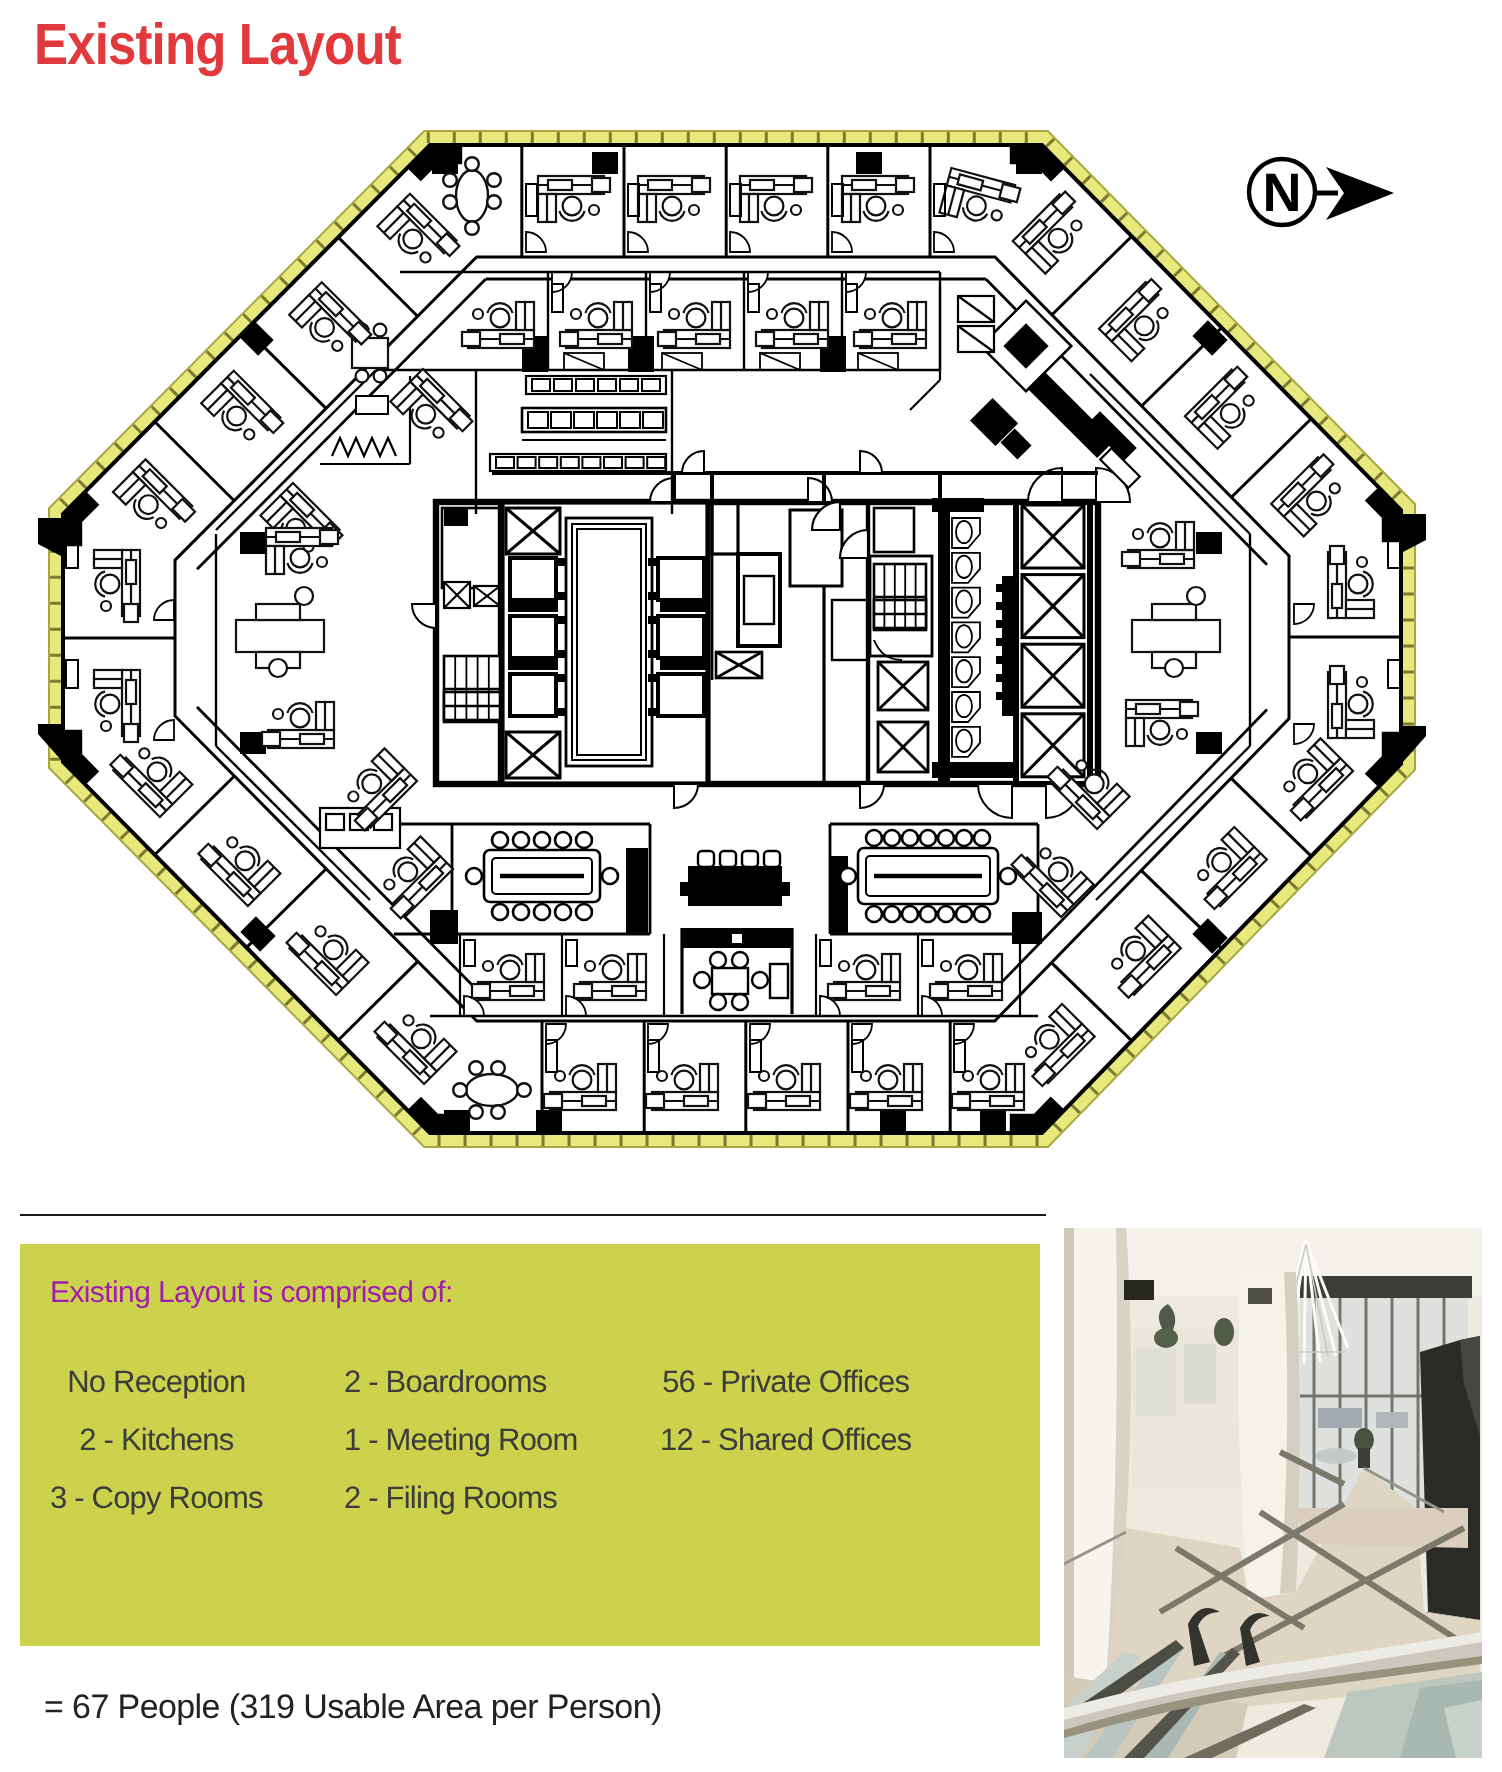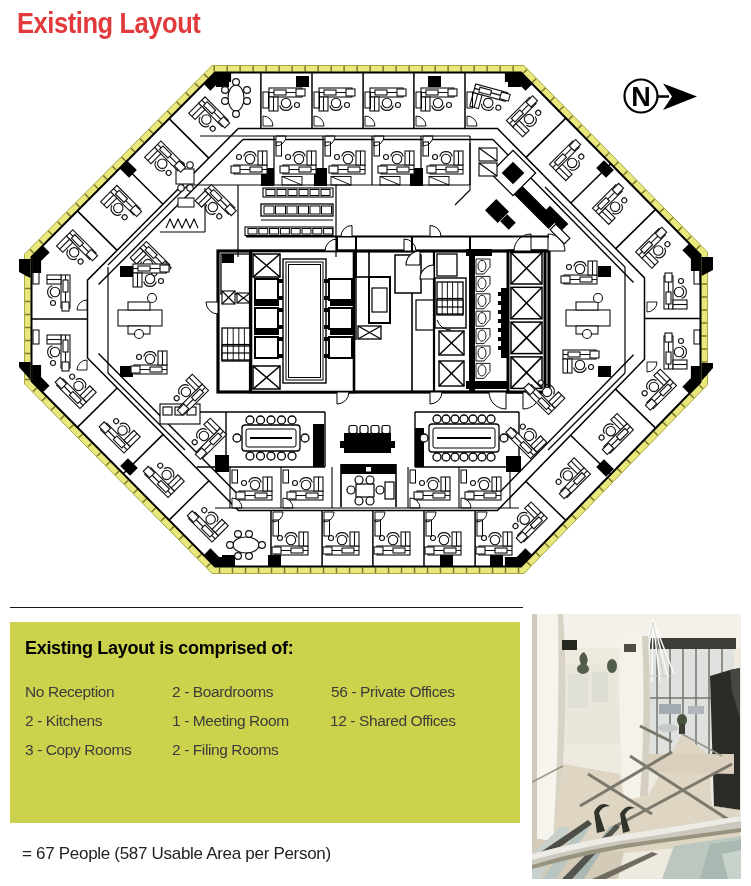--- a/index.html
+++ b/index.html
@@ -2,21 +2,21 @@
 <html><head>
 <meta charset="utf-8">
 <title>Existing Layout</title>
 <style>
 html,body { margin:0; padding:0; background:#fff; }
 body { width:751px; height:886px; position:relative; font-family:"Liberation Sans", sans-serif; }
 #title { position:absolute; left:17px; top:7px; font-size:29px; font-weight:bold; color:#e23a3c; letter-spacing:-0.5px; transform:scaleX(0.88); transform-origin:0 50%; white-space:nowrap; }
 #plan { position:absolute; left:0; top:0; }
 #rule { position:absolute; left:10px; top:607px; width:513px; height:0; border-top:1.6px solid #1a1a1a; }
 #greenbox { position:absolute; left:10px; top:622px; width:510px; height:201px; background:#ccd24b; }
-#greenbox h2 { margin:0; padding:16px 0 0 15px; font-size:18px; font-weight:bold; color:#000000; letter-spacing:-0.3px; }
+#greenbox h2 { margin:0; padding:16px 0 0 15px; font-size:15px; font-weight:normal; color:#a21caf; letter-spacing:-0.3px; }
 .grid { position:absolute; font-size:15.5px; color:#3c3c3c; letter-spacing:-0.4px; }
 #photo { position:absolute; left:532px; top:614px; width:209px; height:265px; }
 #people { position:absolute; left:22px; top:844px; font-size:17px; color:#222; letter-spacing:-0.3px; }
 </style>
 </head>
 <body>
 
 <div id="title">Existing Layout</div>
 
 <svg id="plan" width="751" height="600" viewBox="0 0 751 600">
@@ -1407,21 +1407,21 @@
       <line x1="658" y1="96.5" x2="669" y2="96.5" stroke="#000" stroke-width="2.5"></line>
       <polygon points="663,83.5 697,96.5 663,110 672,96.5" fill="#000"></polygon>
     </g>
 </svg>
 
 <div id="rule"></div>
 
 <div id="greenbox">
 <h2>Existing Layout is comprised of:</h2>
 
-<div class="grid" style="left:15px; top:55px; line-height:29px;">No Reception<br>2 - Kitchens<br>3 - Copy Rooms</div>
+<div class="grid" style="left:15px; top:55px; line-height:29px;text-align:center;">No Reception<br>2 - Kitchens<br>3 - Copy Rooms</div>
 
 <div class="grid" style="left:162px; top:55px; line-height:29px;">2 - Boardrooms<br>1 - Meeting Room<br>2 - Filing Rooms</div>
 
 <div class="grid" style="left:320px; top:55px; line-height:29px;text-align:center;">56 - Private Offices<br>12 - Shared Offices</div>
 </div>
 
 <div id="photo">
 <svg width="209" height="265" viewBox="0 0 209 265">
 
 <rect width="209" height="265" fill="#eeeae0"></rect>
@@ -1516,13 +1516,13 @@
 <path d="M 0 240 Q 60 224 120 216 L 209 202 L 209 207 L 120 222 Q 60 230 0 246 Z" fill="#edebe5"></path>
 <path d="M 0 251 Q 60 233 120 226 L 209 214 L 209 218 L 120 230 Q 60 238 0 255 Z" fill="#97937f"></path>
 
 <polygon points="130,265 142,232 209,222 209,265" fill="#bcc7c0"></polygon>
 <polygon points="168,265 178,230 209,226 209,265" fill="#aab8b2"></polygon>
 <polygon points="190,240 209,236 209,265 196,265" fill="#c7d2cb"></polygon>
 
 <path d="M 60 265 L 120 238 L 126 240 L 74 265 Z" fill="#706d60"></path>
 </svg></div>
 
-<div id="people">= 67 People (587 Usable Area per Person)</div>
+<div id="people">= 67 People (319 Usable Area per Person)</div>
 
 </body></html>

